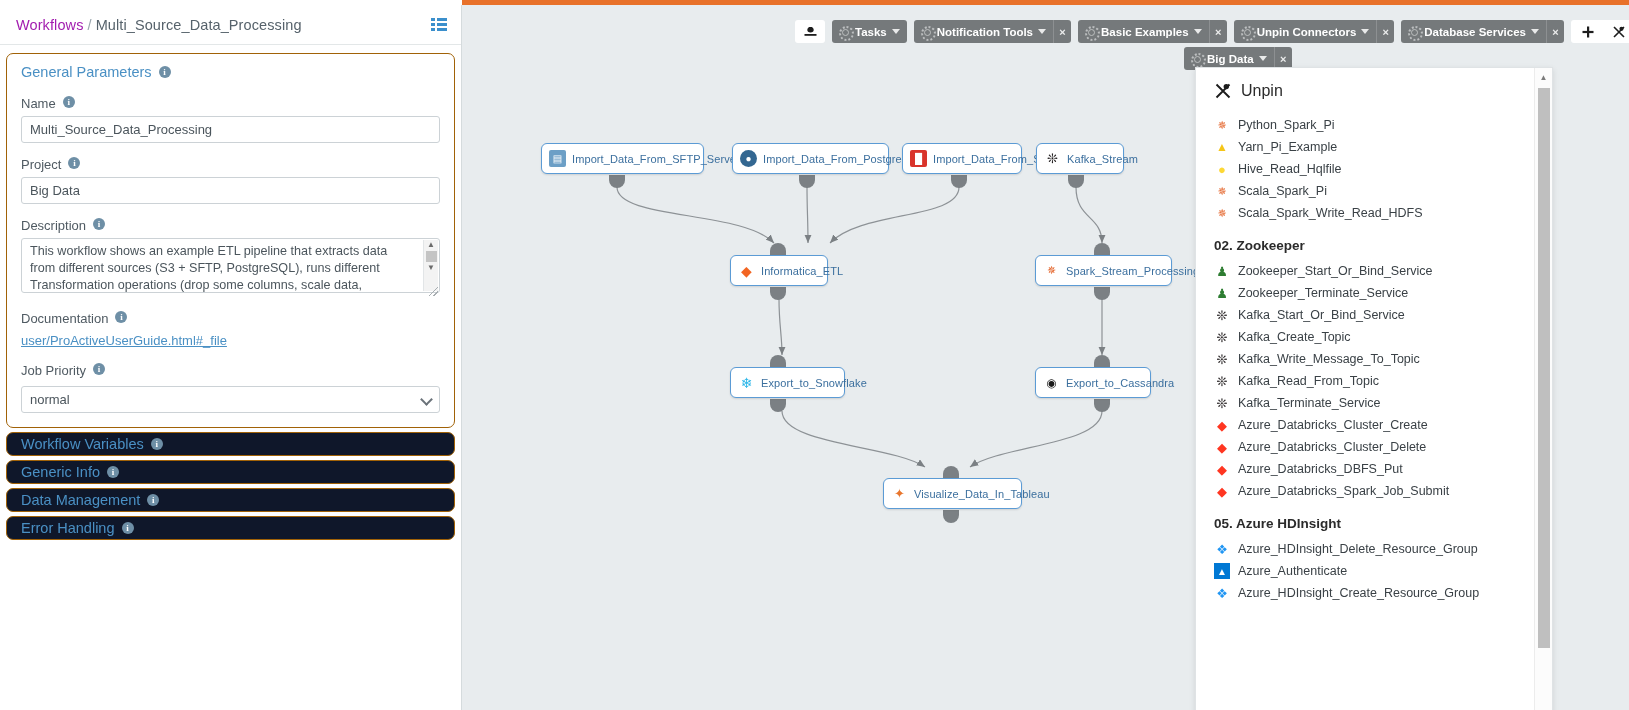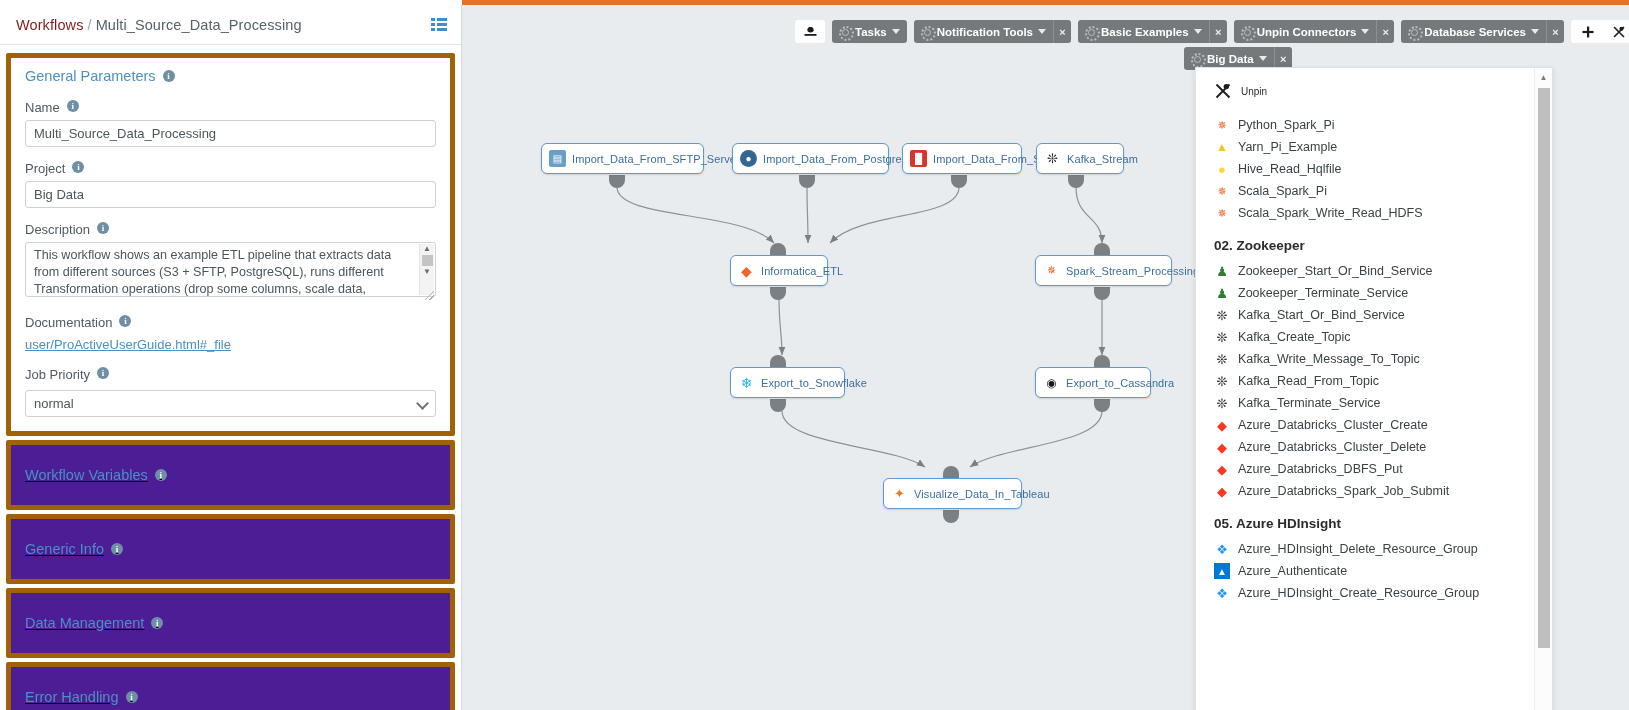--- a/index.html
+++ b/index.html
@@ -29,45 +29,44 @@
     border-right: 1px solid #d5dbdd;
     overflow: hidden;
   }
   .breadcrumb-row {
     height: 40px; display: flex; align-items: center;
     padding: 0 14px 0 16px;
     border-bottom: 1px solid #e3e7e8;
     justify-content: space-between;
   }
   .breadcrumb { font-size: 14.5px; color: #5b6770; letter-spacing: .1px; }
-  .breadcrumb .crumb-link { color: #7f1d1d; }
+  .breadcrumb .crumb-link { color: #a21caf; }
   .breadcrumb .crumb-sep { color: #9aa6ad; margin: 0 4px; }
   .breadcrumb .crumb-cur { color: #56626b; }
   .list-icon { width: 16px; height: 14px; display:inline-block; position: relative; cursor: pointer;}
   .list-icon i {
     position: absolute; left: 0; width: 4px; height: 3px; background: #3b8fcc; display:block;
   }
   .list-icon b {
     position: absolute; left: 6px; width: 10px; height: 3px; background: #3b8fcc; display:block;
   }
 
   .panel-body { padding: 8px 6px 0 6px; }
 
   .card {
-    border: 5px solid #a16207;
+    border: 1px solid #a16207;
     background: #fff;
     margin: 0 0 2px 0;
-    border-radius: 2px;
+    border-radius: 7px;
     padding: 10px 14px 14px 14px;
   }
   .card.collapsed {
-    background: #4c1d95;
-    padding: 22px 14px;
+    background: #0f172a;
+    padding: 3px 14px;
     margin-top: 4px;
-    text-decoration: underline;
   }
   .section-title {
     color: #4a90c4; font-size: 14.5px; display: flex; align-items: center; gap: 7px;
   }
   .info-dot {
     display: inline-flex; align-items: center; justify-content: center;
     width: 12px; height: 12px; border-radius: 50%;
     background: #6e8fa6; color: #fff; font-size: 9px; font-weight: bold;
     font-family: "Liberation Serif", serif;
   }
@@ -184,21 +183,21 @@
   .knob.top { border-radius: 9px 9px 0 0; }
 
   
   .palette {
     position: absolute; top: 62px; left: 1195px; width: 358px; height: 648px;
     background: #fff; border: 1px solid #dfe3e5;
     box-shadow: 0 2px 6px rgba(0,0,0,.10); overflow: hidden; z-index: 30;
   }
   .palette-inner { padding: 14px 0 0 18px; }
   .unpin-row { display: flex; align-items: center; gap: 9px; cursor: pointer; margin-bottom: 14px;}
-  .unpin-label { font-size: 10px; color: #2b2b2b; }
+  .unpin-label { font-size: 16px; color: #2b2b2b; }
   .pal-group { font-size: 13.5px; font-weight: bold; color: #2b2b2b; margin: 14px 0 7px 0; }
   .pal-group.firstg { margin-top: 0; }
   .pal-item {
     display: flex; align-items: center; gap: 8px; height: 22px;
     font-size: 12.5px; color: #3a4146; cursor: pointer;
   }
   .pal-ico { width: 16px; height: 16px; flex: none; display:flex; align-items:center; justify-content:center; }
   .pal-scroll {
     position: absolute; right: 0; top: 0; width: 18px; height: 648px;
     background: #fcfcfc; border-left: 1px solid #ececec;

